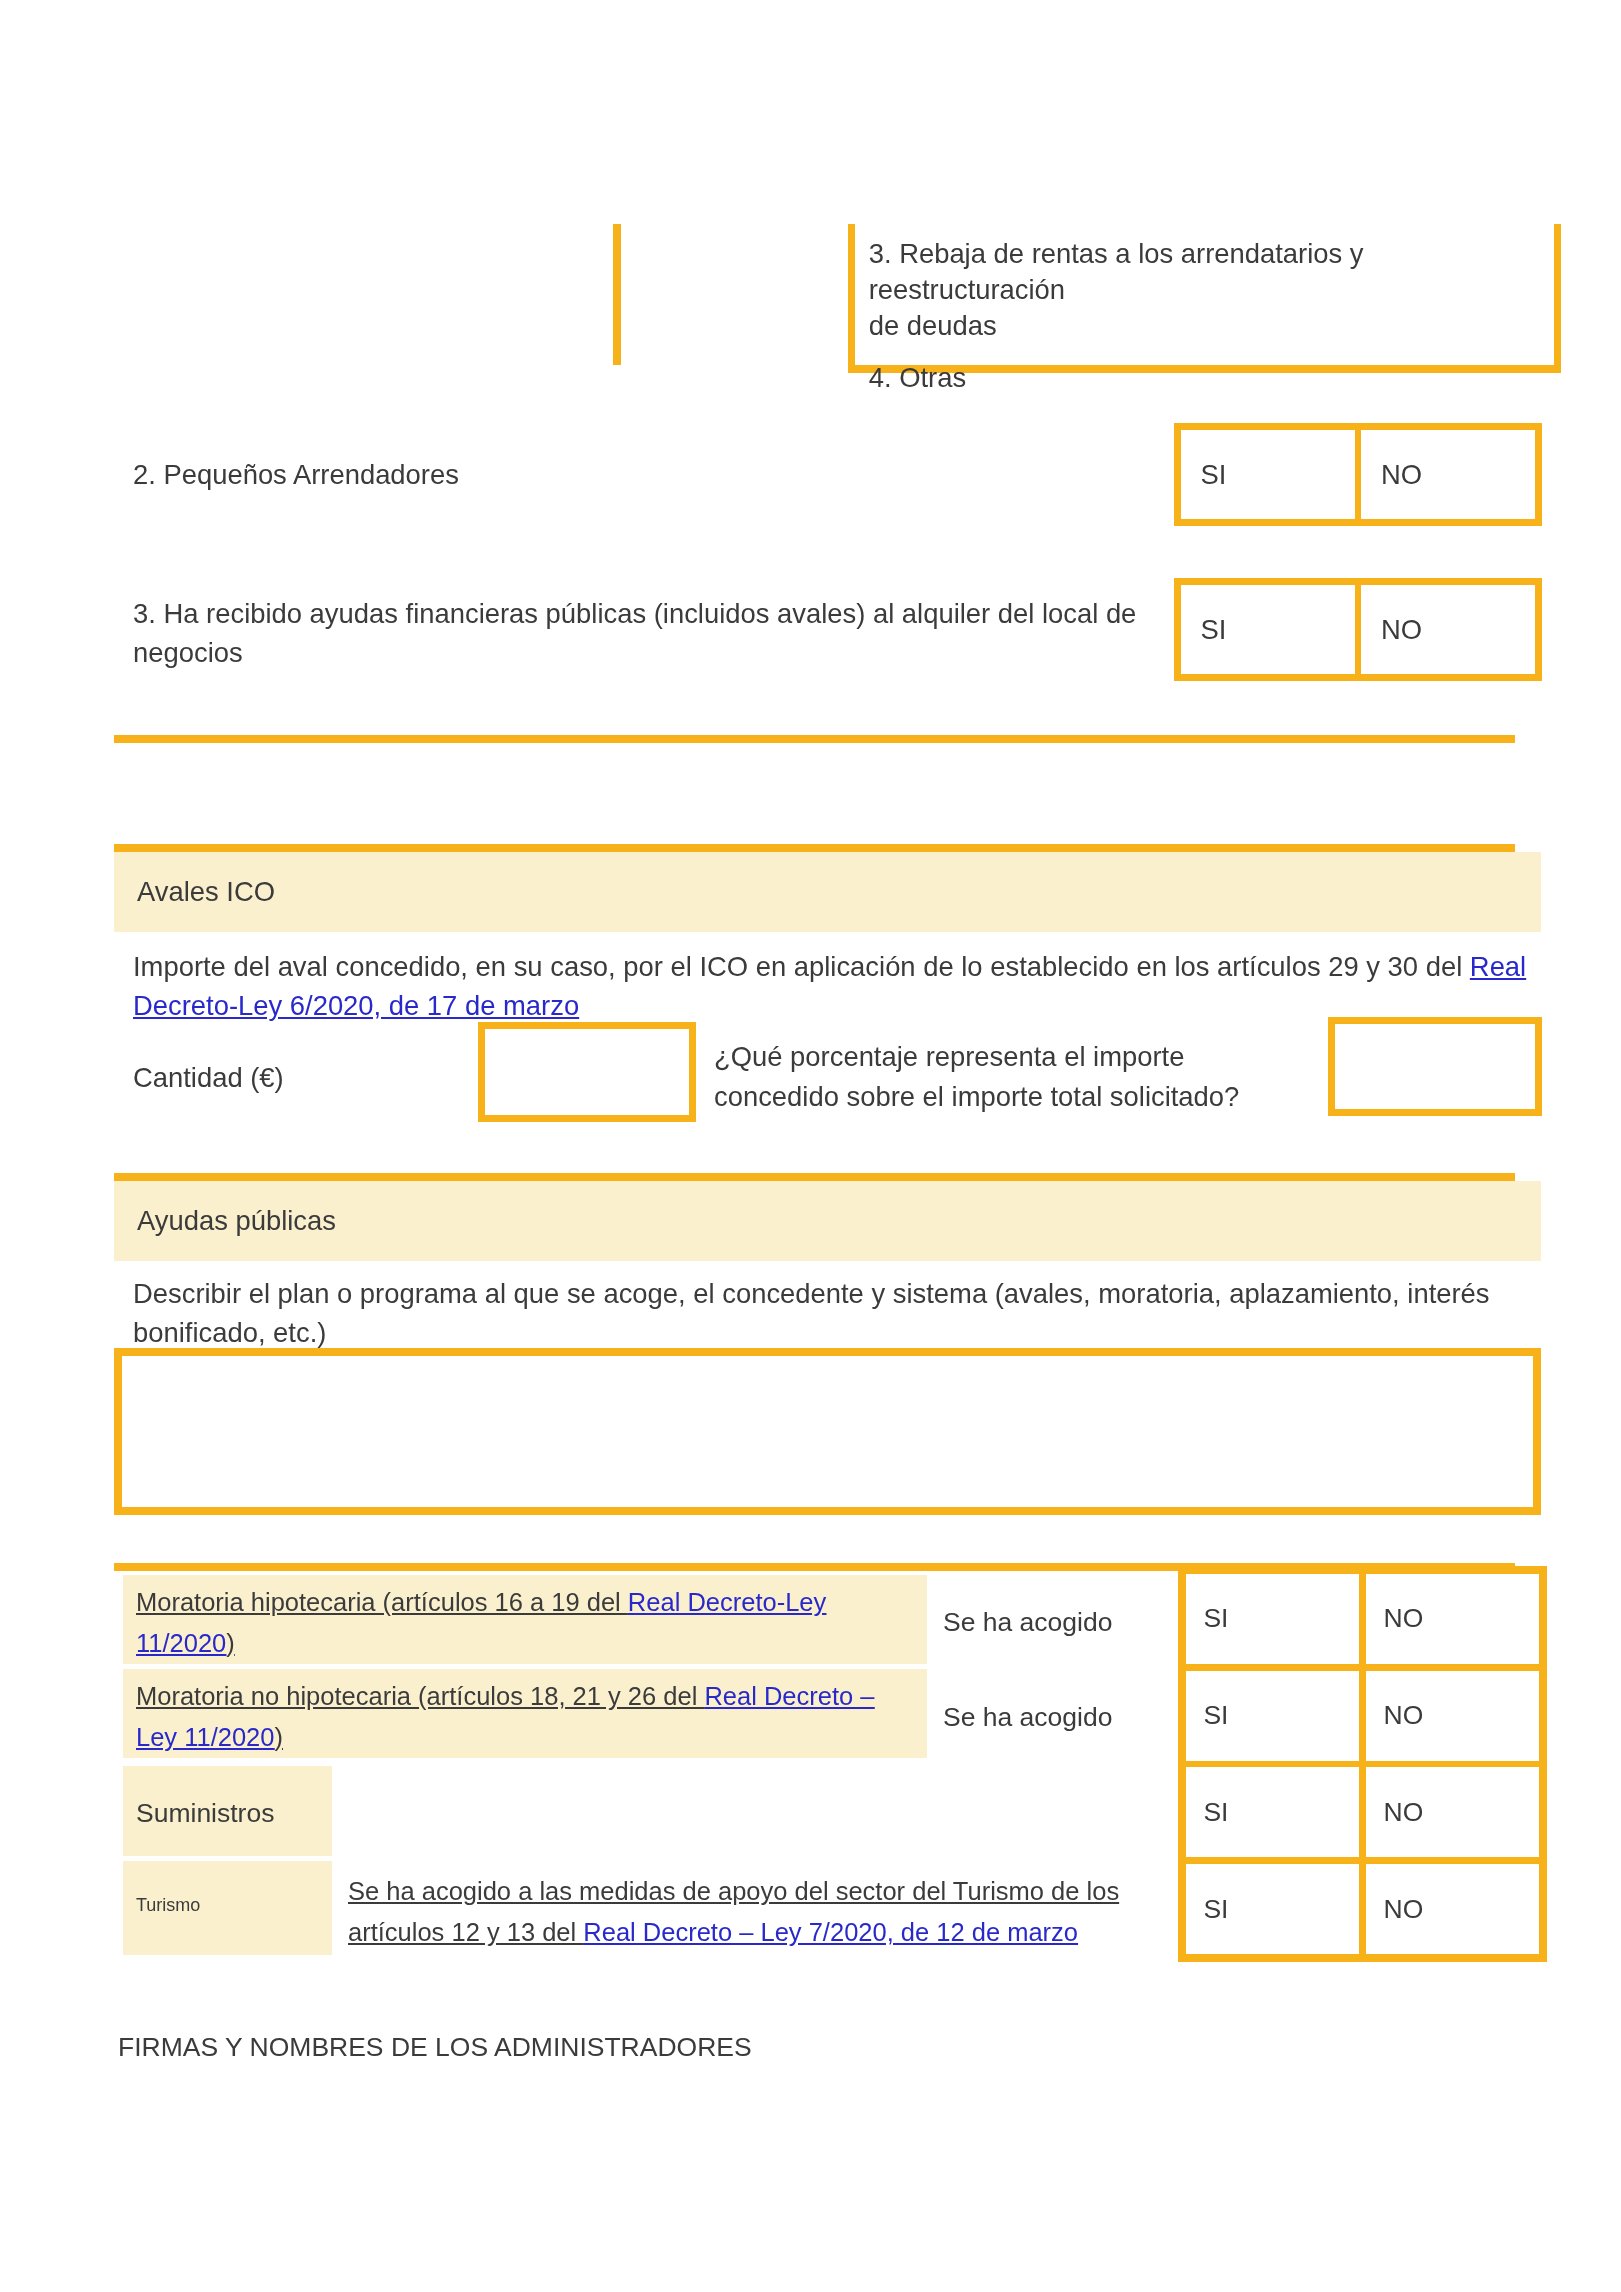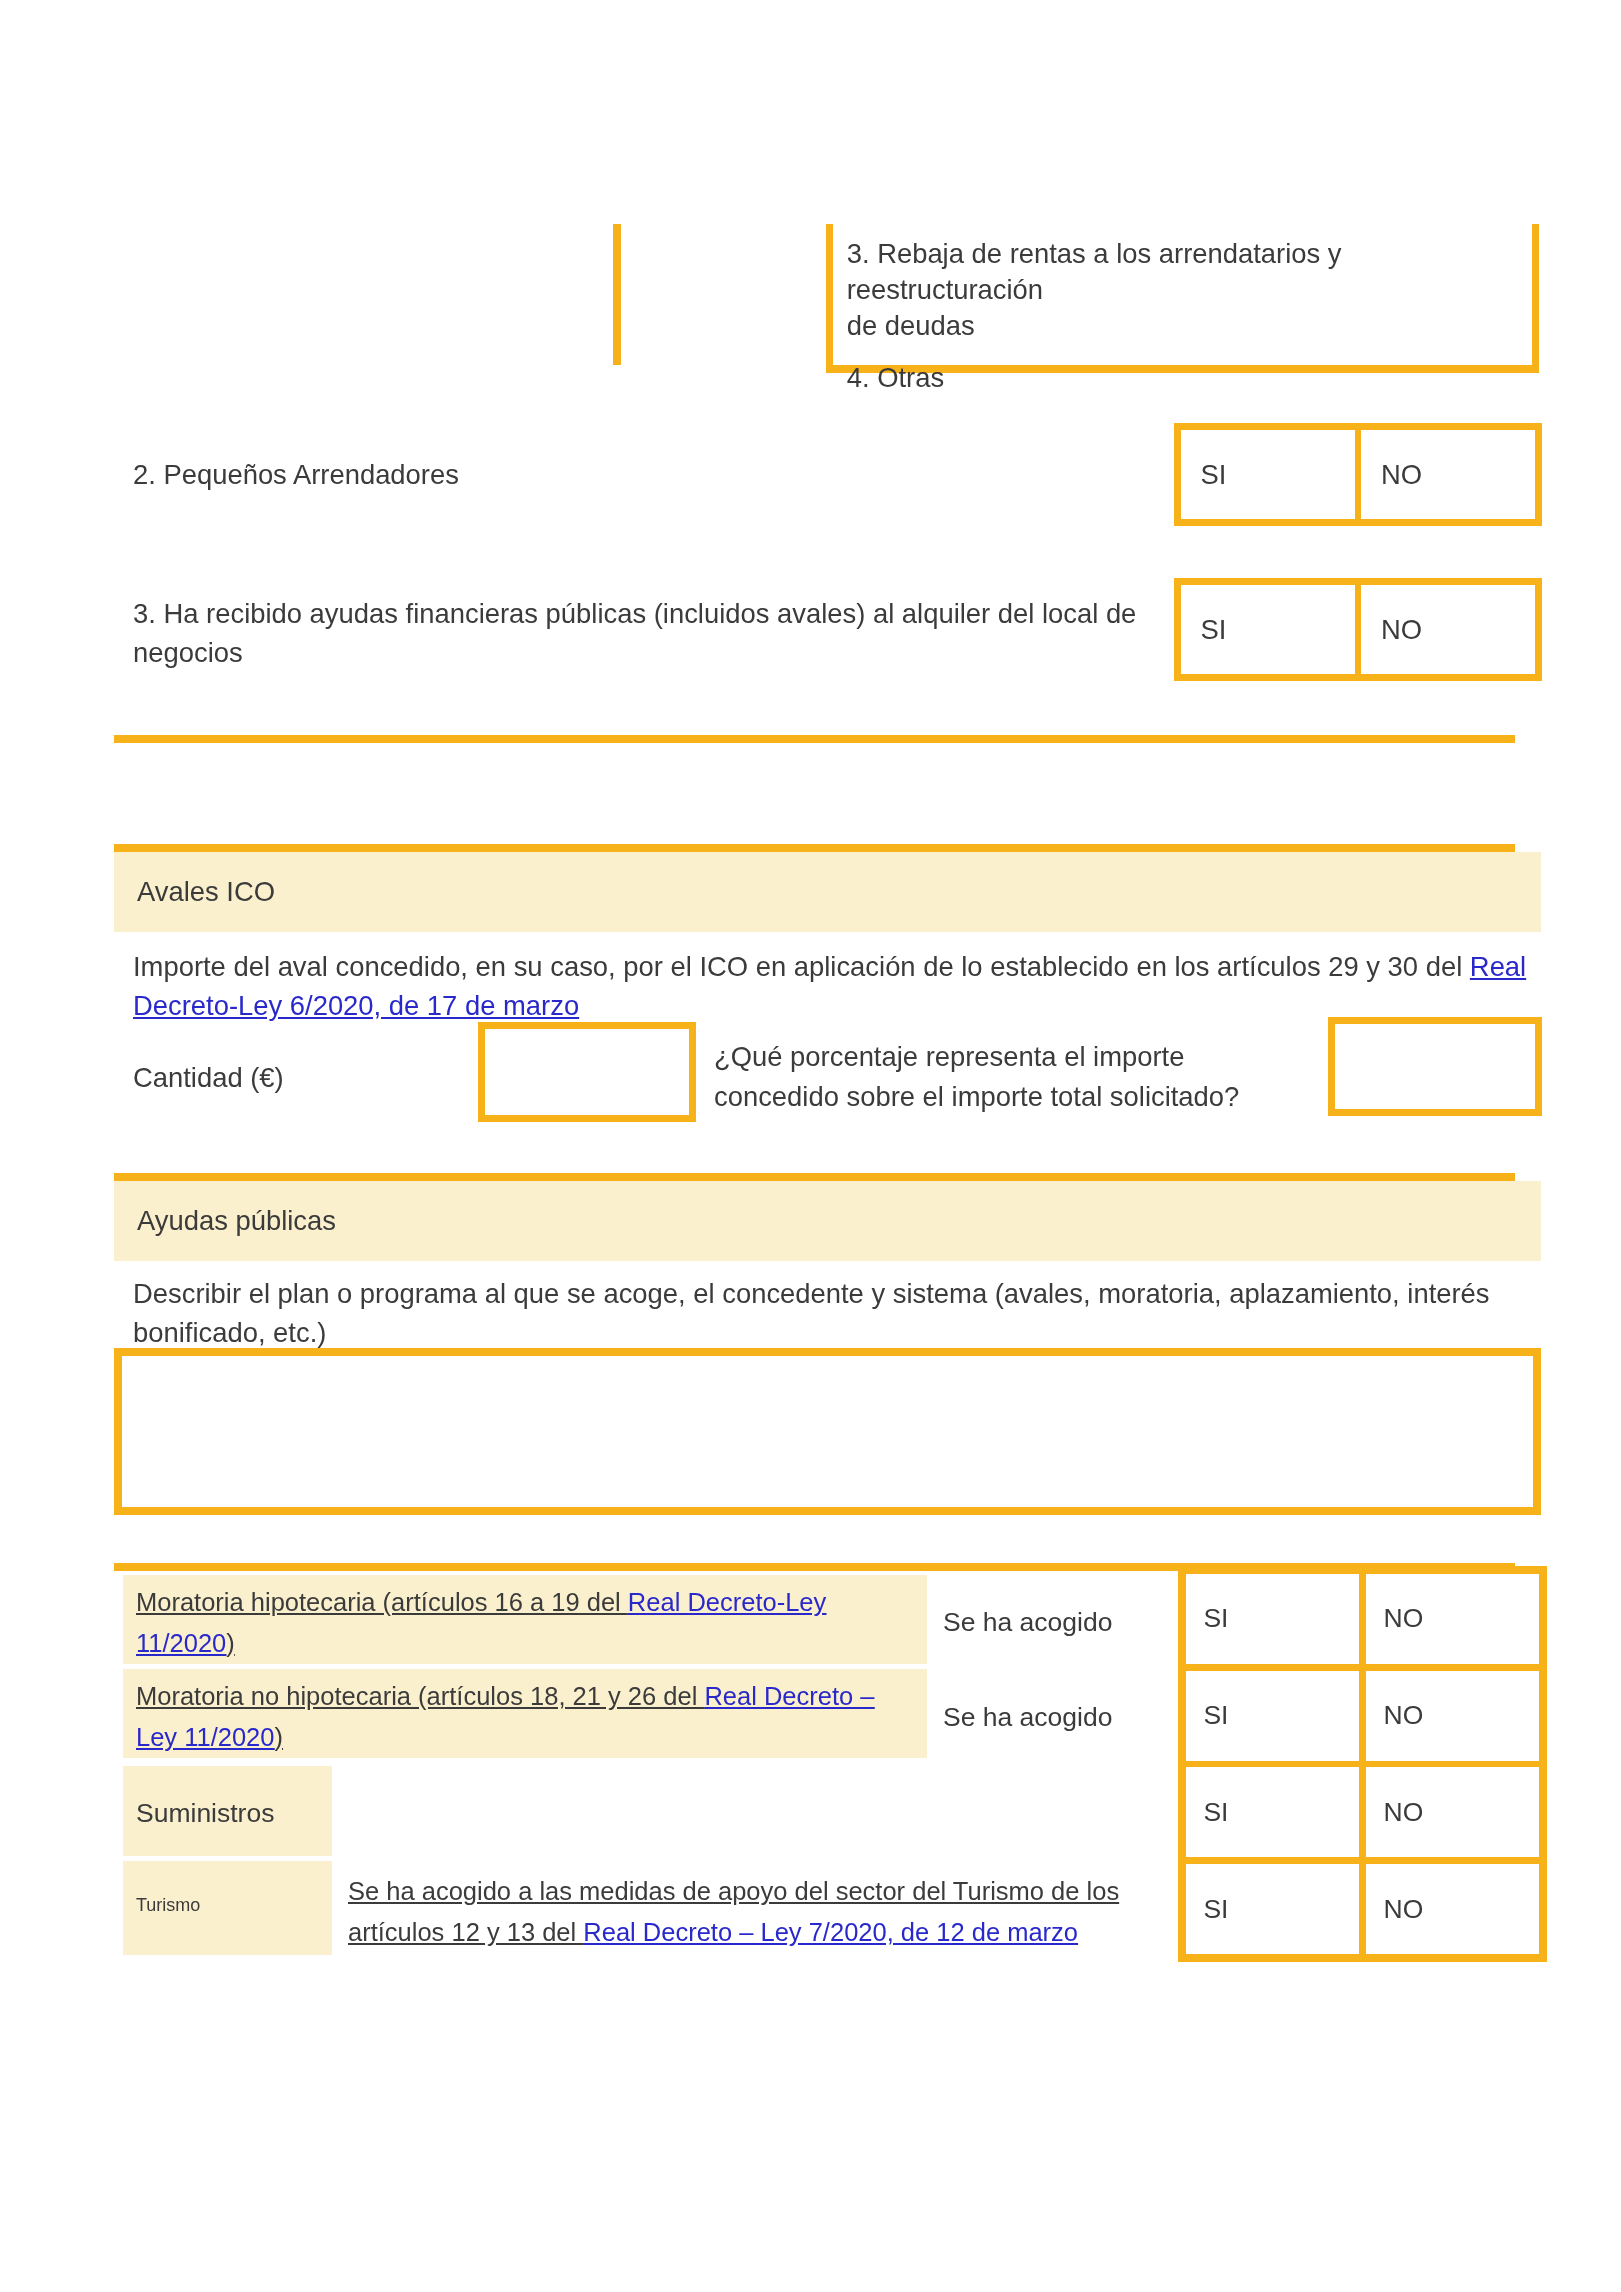--- a/index.html
+++ b/index.html
@@ -5,21 +5,21 @@
   html,body{margin:0;padding:0;background:#ffffff;}
   #page{position:relative;width:1621px;height:2293px;background:#ffffff;overflow:hidden;
         font-family:"Liberation Sans","DejaVu Sans",sans-serif;color:#3b3b3b;font-size:27.4px;}
   .abs{position:absolute;}
   .preline{white-space:pre-line;}
   .gold{background:#f7b219;}
   .band{background:#faf0ce;}
   .link{color:#2929cb;text-decoration:underline;cursor:pointer;}
   
   #top-bar{left:613px;top:224px;width:7.8px;height:141px;}
-  #top-box{left:826px;top:224px;width:713px;height:149px;box-sizing:border-box;
+  #top-box{left:848px;top:224px;width:713px;height:149px;box-sizing:border-box;
            border-left:7.8px solid #f7b219;border-right:7.8px solid #f7b219;border-bottom:8.8px solid #f7b219;
            padding:11.8px 13.7px 0 13.7px;}
   #top-box .item{line-height:36px;}
   #top-box .item+.item{margin-top:16.7px;}
   
   .sino{box-sizing:border-box;border:7.8px solid #f7b219;background:#f7b219;display:flex;}
   .sino .cell{background:#ffffff;flex:1;display:flex;align-items:center;padding-left:19.6px;box-sizing:border-box;}
   .sino .cell+.cell{margin-left:6.9px;}
   #sino-1{left:1174px;top:423px;width:368px;height:103px;}
   #sino-2{left:1174px;top:578px;width:368px;height:103px;}
@@ -137,15 +137,16 @@
     <div class="cell">SI</div>
     <div class="cell">NO</div>
     <div class="cell">SI</div>
     <div class="cell">NO</div>
     <div class="cell">SI</div>
     <div class="cell">NO</div>
     <div class="cell">SI</div>
     <div class="cell">NO</div>
   </div>
 
+  <div class="abs" id="firmas">FIRMAS Y NOMBRES DE LOS ADMINISTRADORES</div>
 
 </div>
 
 
 </body></html>

